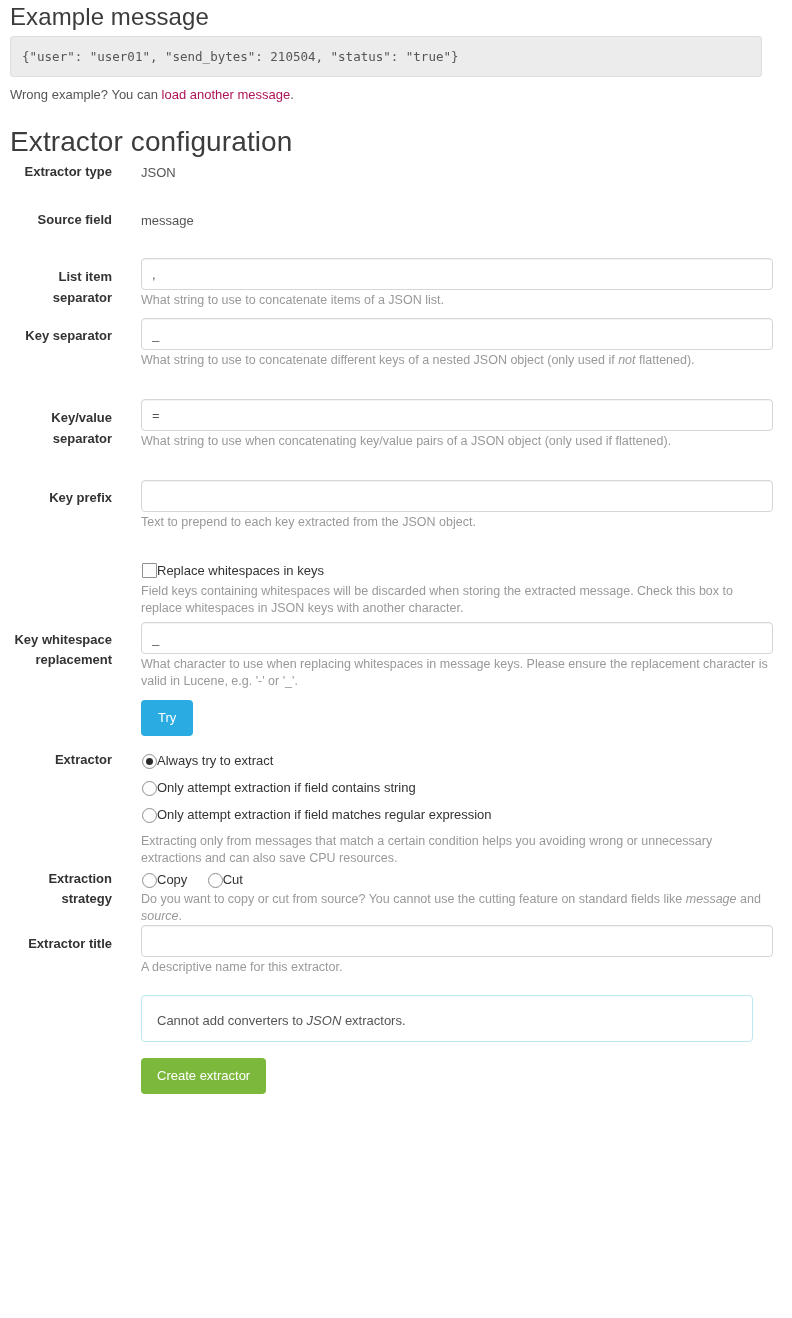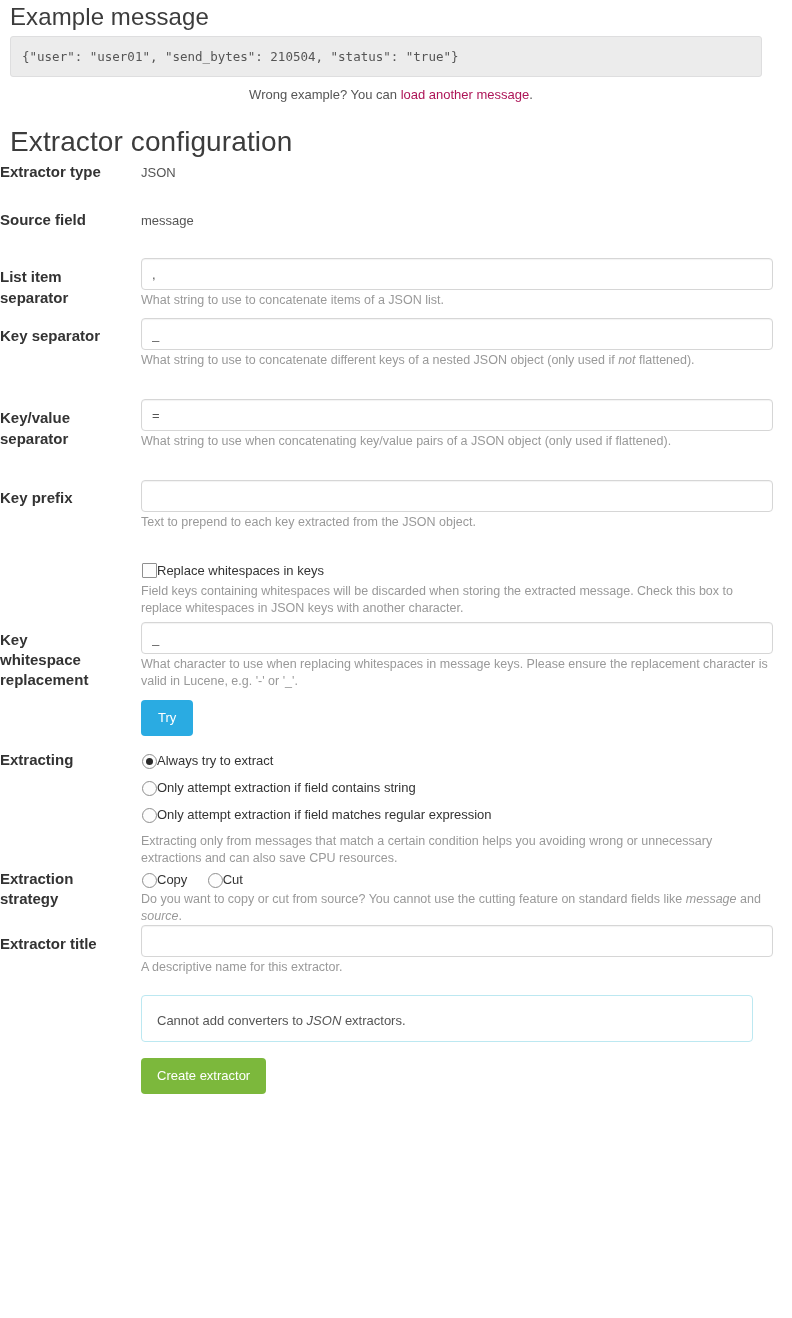--- a/index.html
+++ b/index.html
@@ -56,38 +56,38 @@
     white-space: pre;
     overflow: hidden;
     box-sizing: border-box;
     height: 41px;
   }
   .wrong-example {
     margin: 10px 0 0 10px;
     font-size: 13px;
     color: #555555;
     line-height: 16px;
-    text-align: center;
   }
   .wrong-example a {
     color: #ad1457;
     text-decoration: none;
   }
 
   
   .form-row {
     position: relative;
     width: 792px;
   }
   .ctrl-label {
     position: absolute;
     left: 0;
     width: 112px;
+    text-align: right;
     font-weight: bold;
-    font-size: 15px;
+    font-size: 13px;
     color: #333333;
     line-height: 20px;
   }
   .ctrl-body {
     margin-left: 141px;
     padding-right: 19px;
   }
   .static-value {
     font-size: 13px;
     color: #555555;
@@ -315,21 +315,21 @@
     </div>
   </div>
 
   <div class="form-row" style="height:50px;">
     <div class="ctrl-body">
       <button class="btn btn-info">Try</button>
     </div>
   </div>
 
   <div class="form-row" style="height:113px;">
-    <div class="ctrl-label" style="top:0">Extracting</div>
+    <div class="ctrl-label" style="top:0">Extractor</div>
     <div class="ctrl-body">
       <div class="radio-line">
         <span class="rb checked"></span>
         <span class="rb-label">Always try to extract</span>
       </div>
       <div class="radio-line">
         <span class="rb"></span>
         <span class="rb-label">Only attempt extraction if field contains string</span>
       </div>
       <div class="radio-line">

